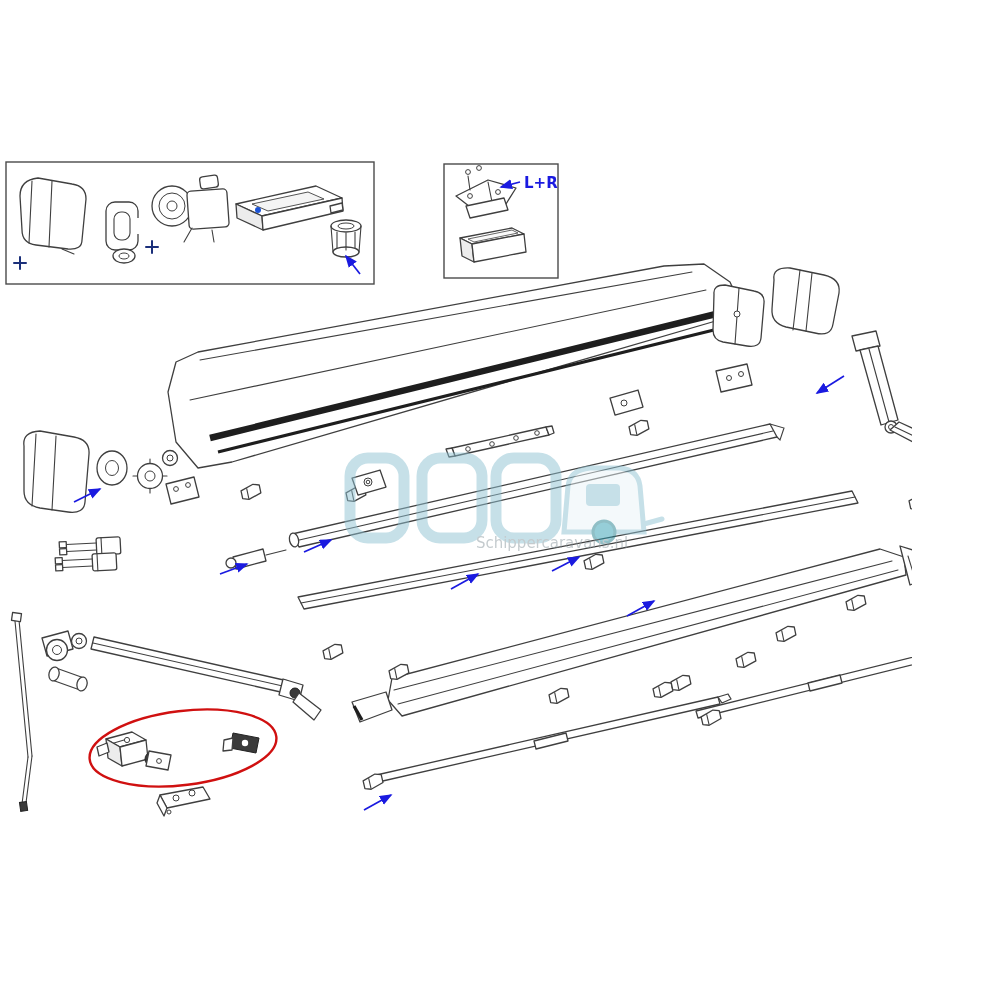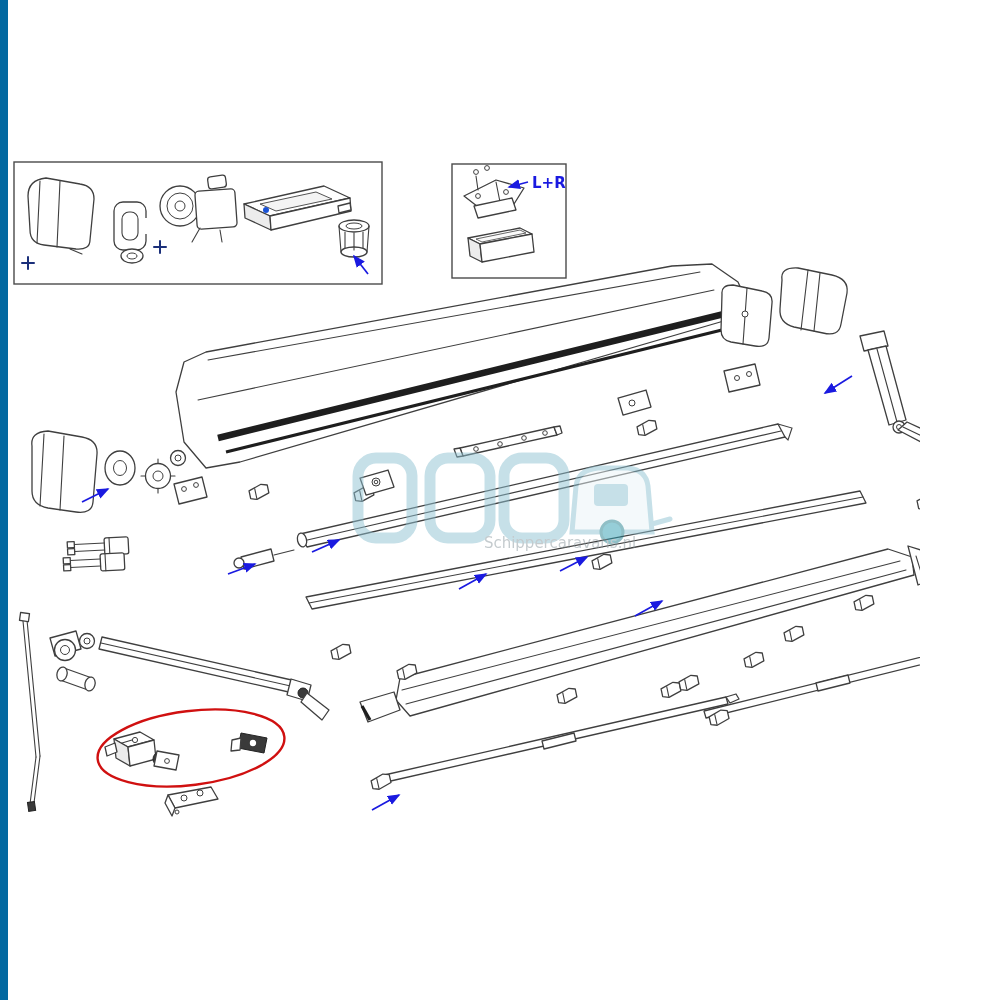--- a/index.html
+++ b/index.html
@@ -1,16 +1,16 @@
 <!DOCTYPE html>
 <html><head>
 <meta charset="utf-8">
 <style>
   html,body { margin:0; padding:0; background:#ffffff; }
-  .stage { position:relative; width:912px; height:1000px; background:#0369a1; overflow:hidden;padding-left:8px; }
+  .stage { position:relative; width:912px; height:1000px; background:#737373; overflow:hidden; }
   svg { display:block; }
   .part   { stroke:#3f3f3f; stroke-width:1.3; fill:#ffffff; stroke-linejoin:round; stroke-linecap:round; }
   .shaded { stroke:#3f3f3f; stroke-width:1.3; fill:#ececec; stroke-linejoin:round; }
   .ln     { stroke:#3f3f3f; stroke-width:1.1; fill:none; stroke-linecap:round; }
   .thick-stripe { stroke:#1e1e1e; stroke-width:6.5; fill:none; }
   .mid-stripe   { stroke:#1e1e1e; stroke-width:3.2; fill:none; }
   .dark   { fill:#3a3a3a; stroke:#222222; stroke-width:1; }
   .hole   { fill:#ffffff; stroke:#3f3f3f; stroke-width:1; }
   .box-border { fill:none; stroke:#4a4a4a; stroke-width:1.4; }
   .arrows line { fill:none; stroke-width:1.7; }

